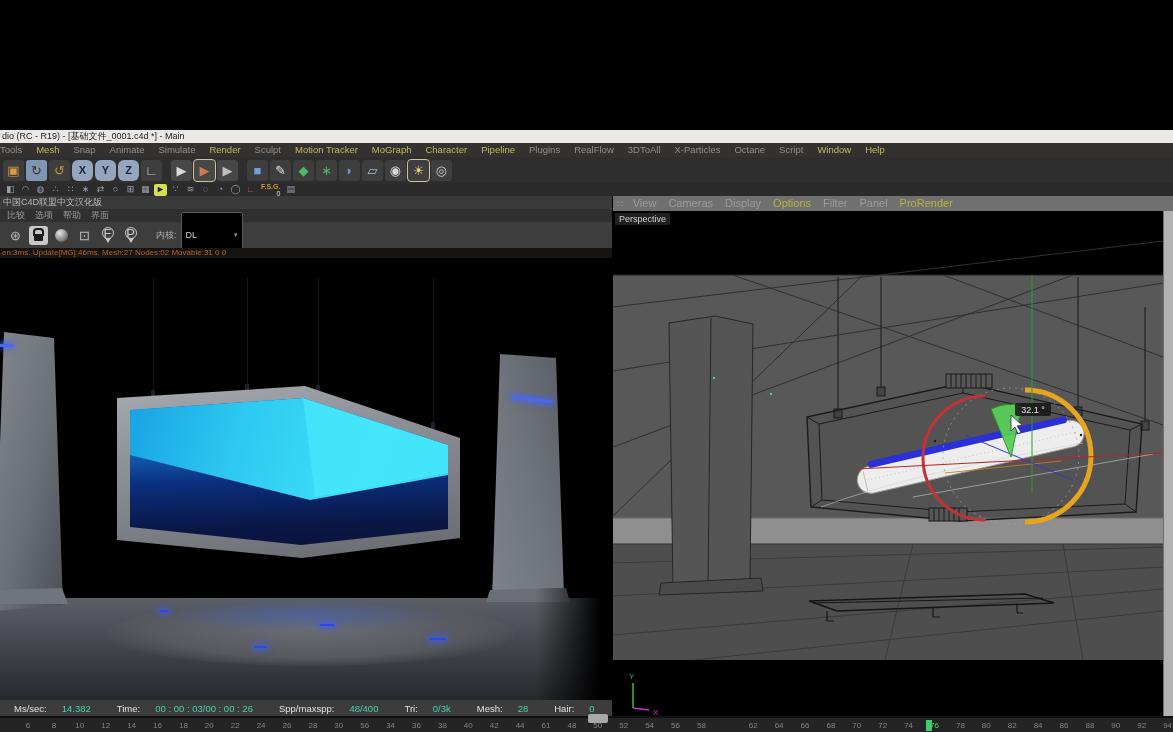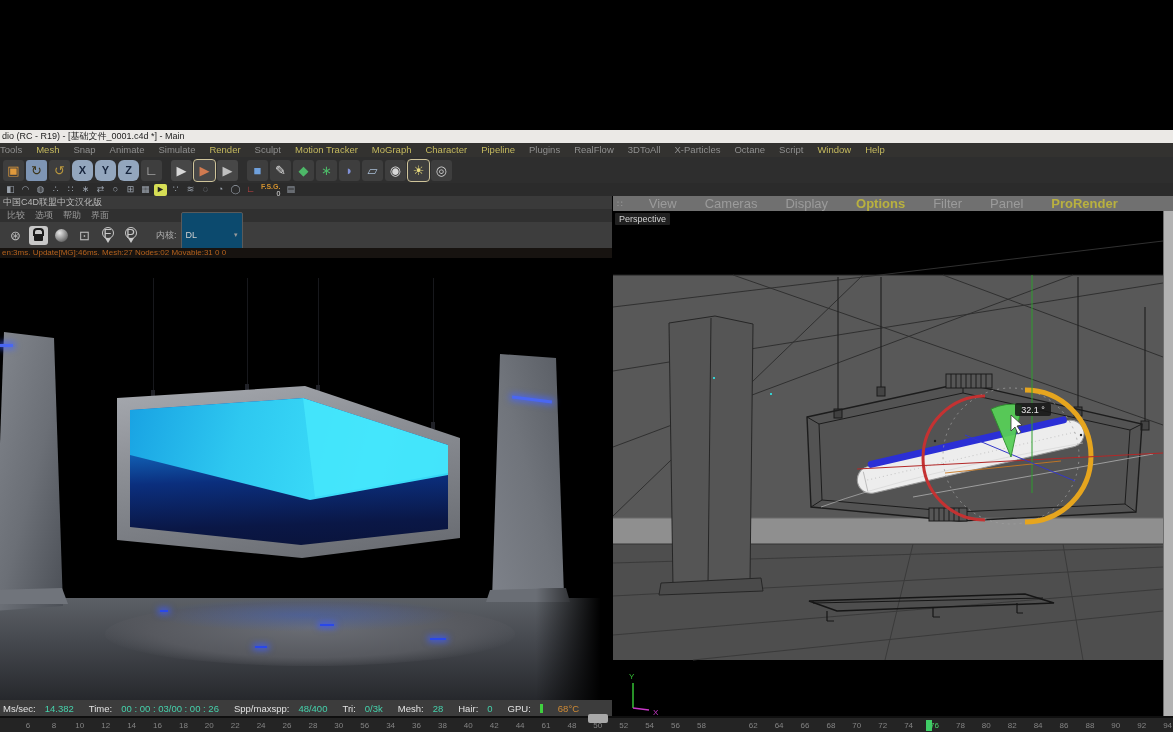--- a/index.html
+++ b/index.html
@@ -40,21 +40,21 @@
   #octane-toolbar{left:0;top:222px;width:612px;height:26px;background:#3d3d3d;display:flex;align-items:center;padding-left:4px;box-sizing:border-box;}
   .otile{width:19px;height:19px;margin:0 2px;border-radius:3px;display:flex;align-items:center;justify-content:center;color:#c0c0c0;flex:0 0 auto;}
   .otile span{font-size:13px;line-height:1;}
   .lockbody{width:9px;height:7px;background:#1b1b1b;border-radius:1px;margin-top:5px;}
   .lockshackle{width:7px;height:6px;border:2px solid #1b1b1b;border-bottom:none;border-radius:4px 4px 0 0;position:absolute;margin-top:-6px;}
   .sphereicon{width:13px;height:13px;border-radius:50%;background:radial-gradient(circle at 35% 30%,#e8e8e8,#8a8a8a 55%,#3a3a3a);}
   .pinhead{width:10px;height:10px;border:1.5px solid #c8c8c8;border-radius:50%;display:flex;align-items:center;justify-content:center;font-size:6px;color:#c8c8c8;}
   .pintail{width:0;height:0;border-left:3px solid transparent;border-right:3px solid transparent;border-top:5px solid #c8c8c8;margin-top:-1px;}
   #kernel{display:flex;align-items:center;margin-left:14px;}
   #kernel .klbl{font-size:9px;color:#b0b0b0;margin-right:4px;}
-  #kernel .kbox{width:52px;height:13px;background:#0c4a6e;border:1px solid #5a5a5a;border-radius:2px;
+  #kernel .kbox{width:52px;height:13px;background:#000000;border:1px solid #5a5a5a;border-radius:2px;
                 display:flex;align-items:center;justify-content:space-between;padding:16px 4px;}
   #kernel .kbox .kv{font-size:9px;color:#cfcfcf;}
   #kernel .kbox .ka{font-size:7px;color:#9a9a9a;}
   #octane-statusline{left:0;top:248px;width:612px;height:10px;background:#171310;color:#b5621d;font-size:8px;line-height:10px;padding-left:2px;box-sizing:border-box;white-space:nowrap;}
 
   
   #render-area{left:0;top:258px;width:612px;height:442px;background:#000;overflow:hidden;}
   .wire{position:absolute;width:1px;background:#17181c;top:20px;}
   .wconn{position:absolute;width:4px;height:7px;background:#202127;}
   .pillar{position:absolute;}
@@ -77,30 +77,30 @@
      background:linear-gradient(105deg,#149ae0 0%,#2ec8f0 35%,#3fe2fb 70%,#2fd0f2 100%);}
   #screen .waterhl{position:absolute;inset:0;
      clip-path:polygon(193px 15px,338px 62px,338px 90px,205px 114px);
      background:#45e6fc;opacity:.85;}
   #overlay-stats{left:0;bottom:0;font-size:9px;line-height:12.3px;}
   .ovrow{background:rgba(24,24,28,.92);color:#cfcfcf;padding:0 5px 0 1px;white-space:nowrap;}
   .ovval{margin-left:2px;}
 
   
   #octane-statusbar{left:0;top:700px;width:612px;height:16px;background:#3c3c3c;display:flex;align-items:center;gap:15px;padding-left:3px;box-sizing:border-box;white-space:nowrap;}
-  .sbseg{display:flex;align-items:center;gap:9px;}
+  .sbseg{display:flex;align-items:center;gap:15px;margin-left:11px;}
   .sblbl{font-size:9.5px;color:#e2e2e2;}
   .sbval{font-size:9.5px;color:#45d2ac;}
   .gpubar{width:3px;height:9px;background:#3fd03f;}
 
   
   #vp-menubar{left:613px;top:196px;width:560px;height:15px;background:#707070;display:flex;align-items:center;box-sizing:border-box;padding-left:2px;}
   #vp-grip{color:#9c9c9c;font-size:9px;margin:0 4px 0 2px;}
-  .vmi{font-size:13px;line-height:15px;padding:0 6px;color:#9b9b9b;white-space:nowrap;margin-left:16px;}
-  .vmi-hl{color:#b9b13f;font-weight:bold;}
+  .vmi{font-size:11px;line-height:15px;padding:0 6px;color:#9b9b9b;white-space:nowrap;}
+  .vmi-hl{color:#b9b13f;}
   #vp{left:613px;top:211px;width:550px;height:509px;background:#000;overflow:hidden;}
   #persp-label{left:2px;top:2px;background:#202020;color:#d2d2d2;font-size:9px;padding:1px 4px;border-radius:1px;}
   #vp-strip{left:1163px;top:211px;width:10px;height:509px;background:#b2b2b2;border-left:1px solid #6e6e6e;box-sizing:border-box;}
   #divider{left:612px;top:196px;width:1px;height:524px;background:#000;}
 
   
   #timeline{left:0;top:716px;width:1173px;height:16px;background:#242424;border-top:2px solid #0f0f0f;box-sizing:border-box;}
   .tick{position:absolute;top:3px;transform:translateX(-50%);font-size:8px;color:#848484;}
   .tick-cur{color:#4ad468;}
   #cur-marker{position:absolute;top:2px;width:6px;height:11px;background:#3fcc66;}

